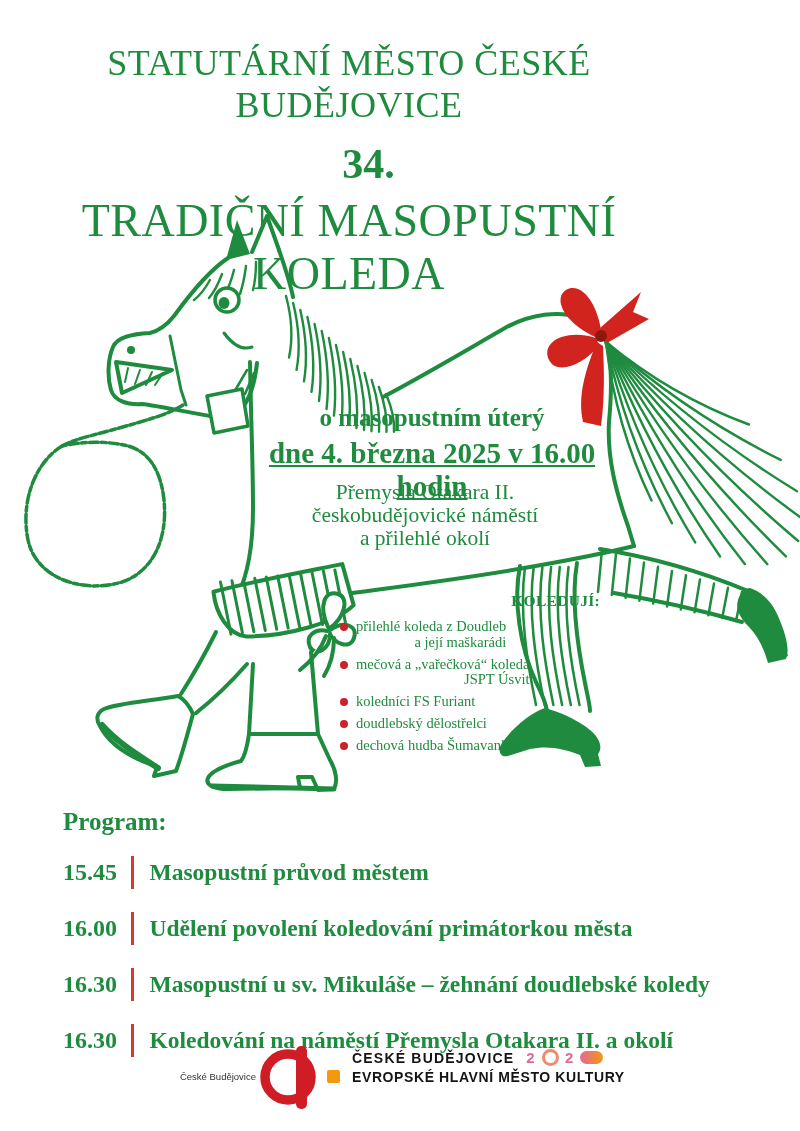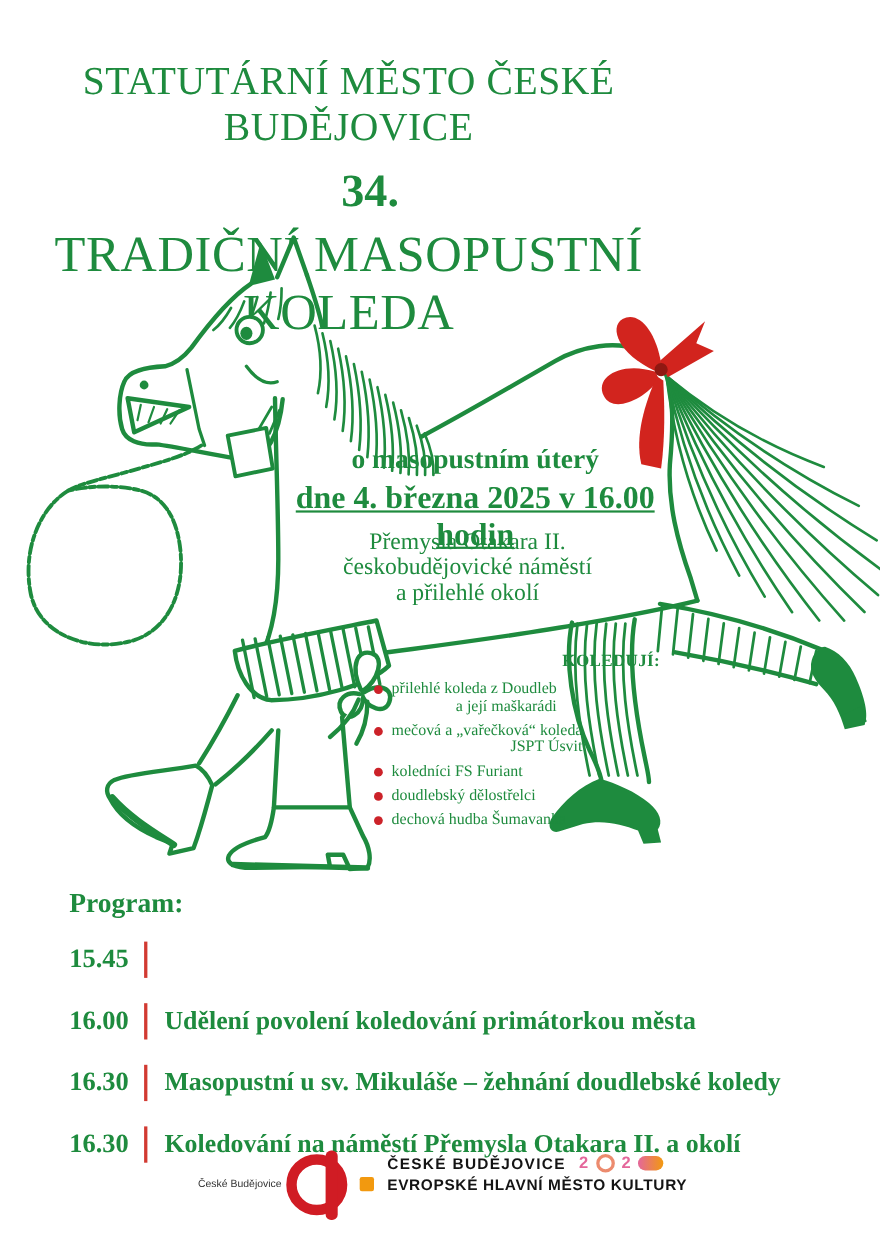--- a/index.html
+++ b/index.html
@@ -1,21 +1,21 @@
 <!DOCTYPE html>
 <html style="--green: #1e8b3e; --red-bow: #d2241e; --bullet-red: #cc2229; --divider-red: #d23a32; --logo-red: #d01c24; --logo-orange: #f2990f; --logo-pink: #e4679b; --logo-ring: #ec8b6e;"><head>
 <meta charset="utf-8">
 <style>
   html,body{margin:0;padding:0;background:#fff;}
   .poster{position:relative;width:800px;height:1131px;background:#fff;overflow:hidden;
           font-family:"Liberation Serif",serif;color:var(--green);}
   .abs{position:absolute;}
 
   
-  .hdr{left:0;top:14px;width:634px;text-align:center;}
+  .hdr{left:0;top:4px;width:634px;text-align:center;padding-left:32px;}
   .hdr-line1{margin-top:38px;font-size:36px;letter-spacing:.5px;font-weight:400;}
   .hdr-num{margin-top:14px;font-size:42px;font-weight:700;margin-left:39px;}
   .hdr-title{margin-top:6px;font-size:46px;font-weight:400;letter-spacing:.5px;}
 
   
   .when{left:252px;top:404px;width:360px;text-align:center;font-weight:700;}
   .when-l1{font-size:25px;}
   .when-l2{font-size:29px;margin-top:5px;text-decoration:underline;}
   .venue{left:252px;top:481px;width:346px;text-align:center;font-size:21.5px;line-height:23px;}
 
@@ -247,20 +247,21 @@
       <span class="kol-text"><span class="kol-l1">dechová hudba Šumavanka</span></span>
     </div>
   </div>
 
   <div class="abs prog">
     <div class="prog-head">Program:</div>
     <div class="prog-rows">
       <div class="prog-row">
         <span class="prog-time">15.45</span>
         <span class="prog-bar"></span>
+        <span class="prog-text">Masopustní průvod městem</span>
       </div>
       <div class="prog-row">
         <span class="prog-time">16.00</span>
         <span class="prog-bar"></span>
         <span class="prog-text">Udělení povolení koledování primátorkou města</span>
       </div>
       <div class="prog-row">
         <span class="prog-time">16.30</span>
         <span class="prog-bar"></span>
         <span class="prog-text">Masopustní u sv. Mikuláše – žehnání doudlebské koledy</span>

